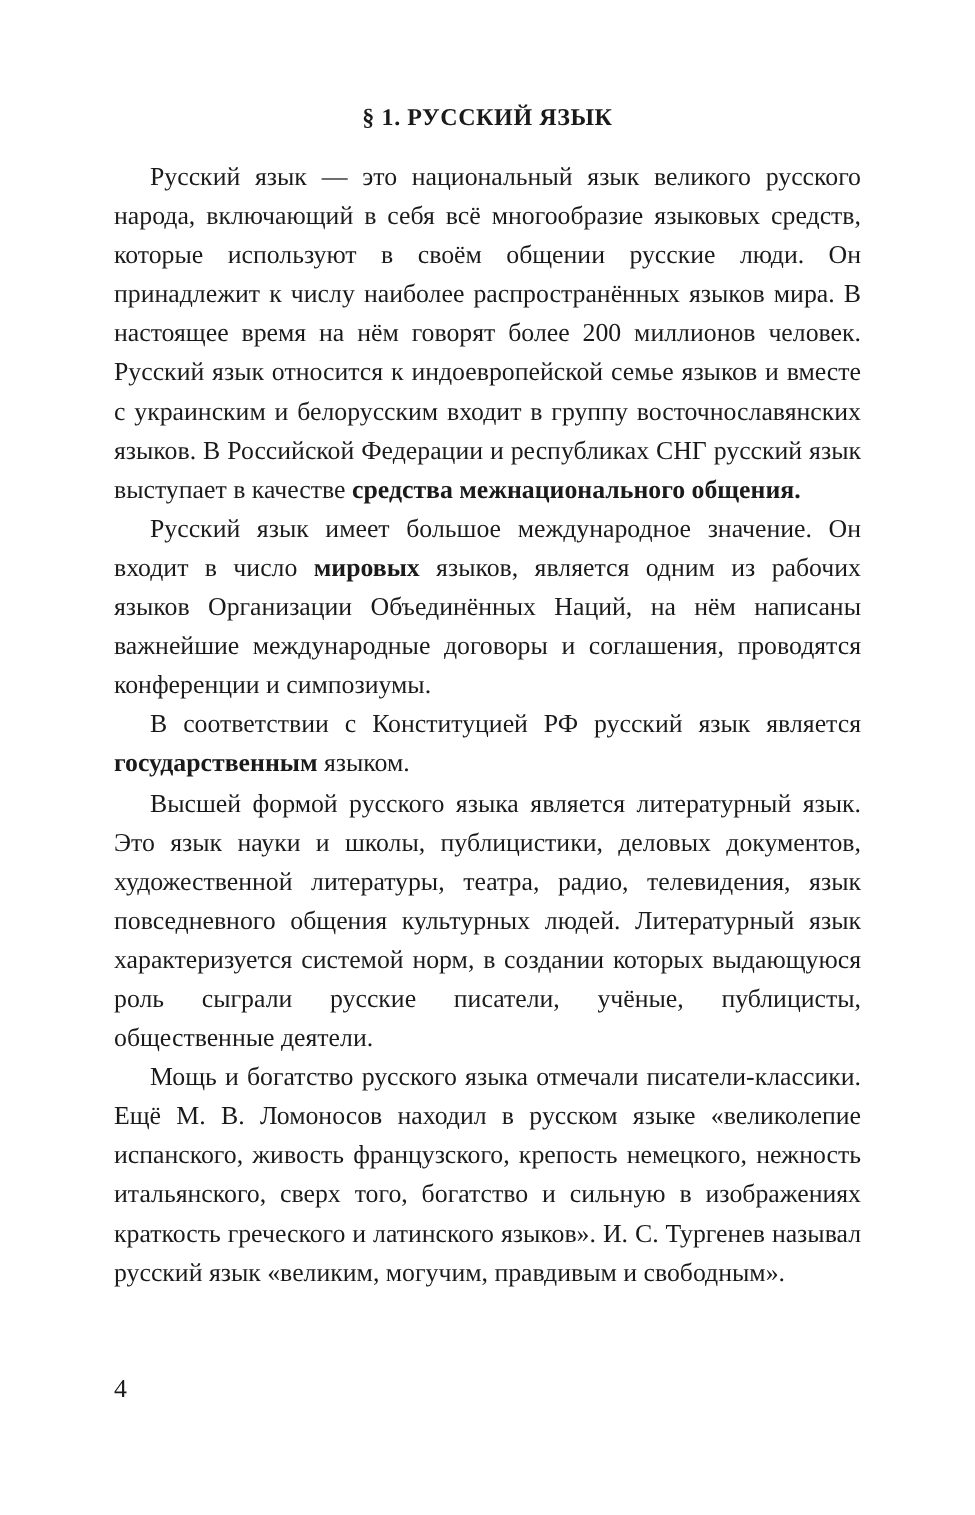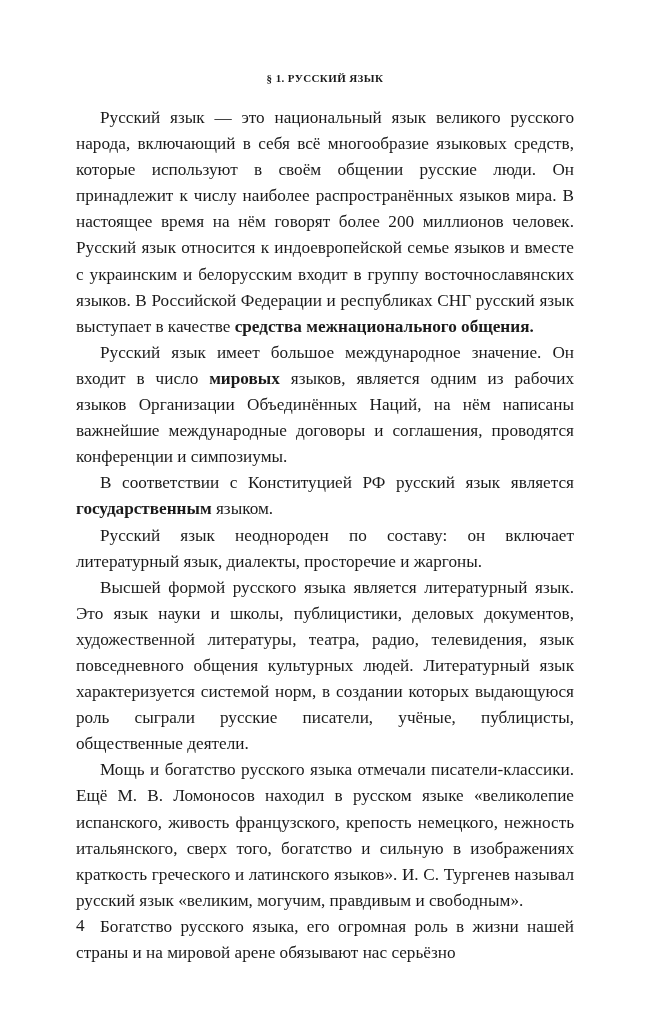--- a/index.html
+++ b/index.html
@@ -18,21 +18,21 @@
   }
   .content {
     position: absolute;
     left: 76px;
     top: 68px;
     width: 498px;
   }
   .heading {
     text-align: center;
     font-weight: bold;
-    font-size: 11px;
+    font-size: 16px;
     line-height: 21px;
     letter-spacing: 0.4px;
     margin: 0 0 16px 0;
   }
   .heading .line {
     display: block;
     white-space: pre;
   }
   .body-text {
     font-size: 17.2px;
@@ -68,23 +68,21 @@
   <div class="content">
 
     <h1 class="heading">
       <span class="line">§ 1. РУССКИЙ ЯЗЫК</span>
     </h1>
 
     <div class="body-text" id="body-text">
         <p class="para"><span>Русский язык — это национальный язык великого русского народа, включающий в себя всё многообразие языковых средств, которые используют в своём общении русские люди. Он принадлежит к числу наиболее распространённых языков мира. В настоящее время на нём говорят более 200 миллионов человек. Русский язык относится к индоевропейской семье языков и вместе с украинским и белорусским входит в группу восточнославянских языков. В Российской Федерации и республиках СНГ русский язык выступает в качестве </span><b>средства межнационального общения.</b></p>
         <p class="para"><span>Русский язык имеет большое международное значение. Он входит в число </span><b>мировых</b><span> языков, является одним из рабочих языков Организации Объединённых Наций, на нём написаны важнейшие международные договоры и соглашения, проводятся конференции и симпозиумы.</span></p>
         <p class="para"><span>В соответствии с Конституцией РФ русский язык является </span><b>государственным</b><span> языком.</span></p>
-        <p class="para"><span>Русский язык неоднороден по составу: он включает литературный язык, диалекты, просторечие и жаргоны.</span></p>
         <p class="para"><span>Высшей формой русского языка является литературный язык. Это язык науки и школы, публицистики, деловых документов, художественной литературы, театра, радио, телевидения, язык повседневного общения культурных людей. Литературный язык характеризуется системой норм, в создании которых выдающуюся роль сыграли русские писатели, учёные, публицисты, общественные деятели.</span></p>
         <p class="para"><span>Мощь и богатство русского языка отмечали писатели-классики. Ещё М. В. Ломоносов находил в русском языке «великолепие испанского, живость французского, крепость немецкого, нежность итальянского, сверх того, богатство и сильную в изображениях краткость греческого и латинского языков». И. С. Тургенев называл русский язык «великим, могучим, правдивым и свободным».</span></p>
-        <p class="para"><span>Богатство русского языка, его огромная роль в жизни нашей страны и на мировой арене обязывают нас серьёзно</span></p>
       </div>
 
   </div>
 
   <div class="page-number">4</div>
 
 </div>
 
 </body></html>

